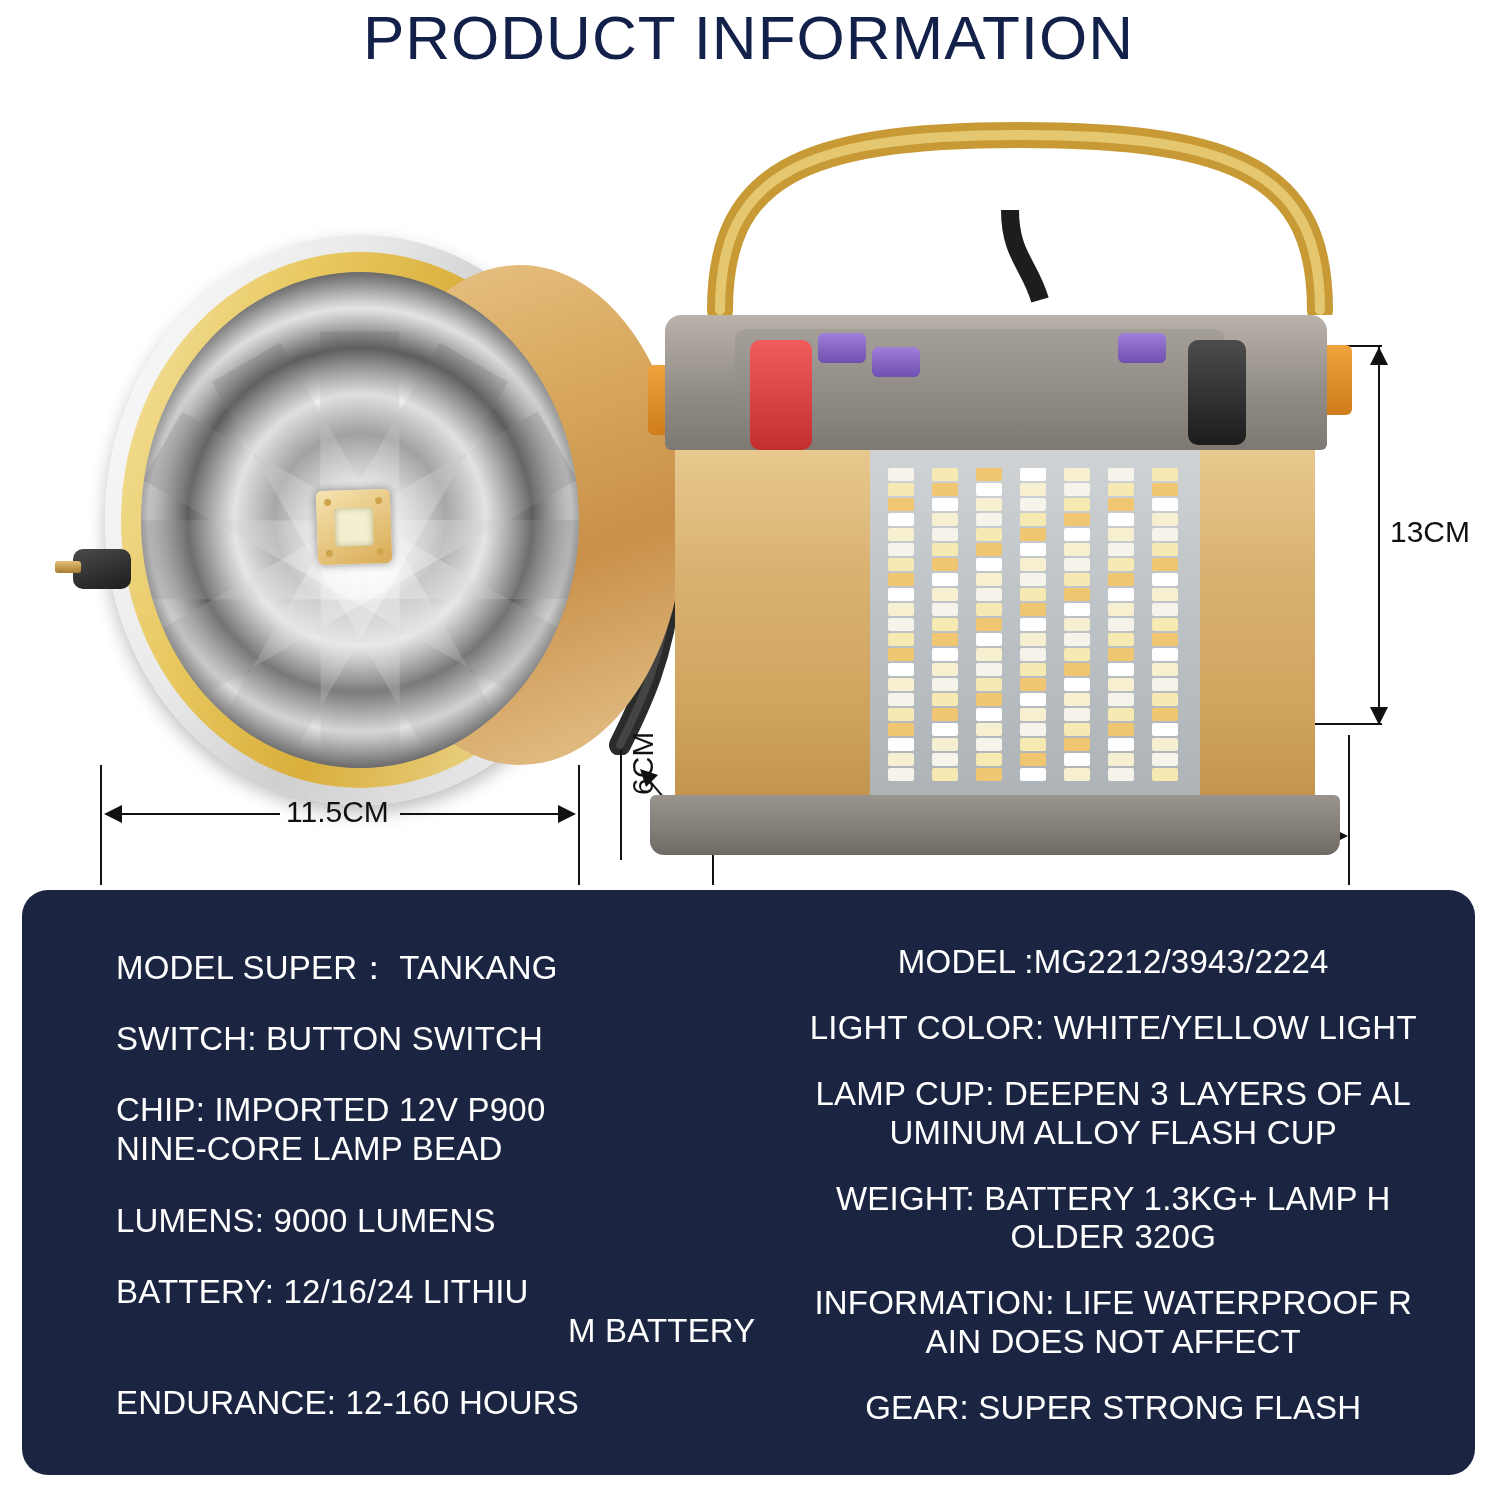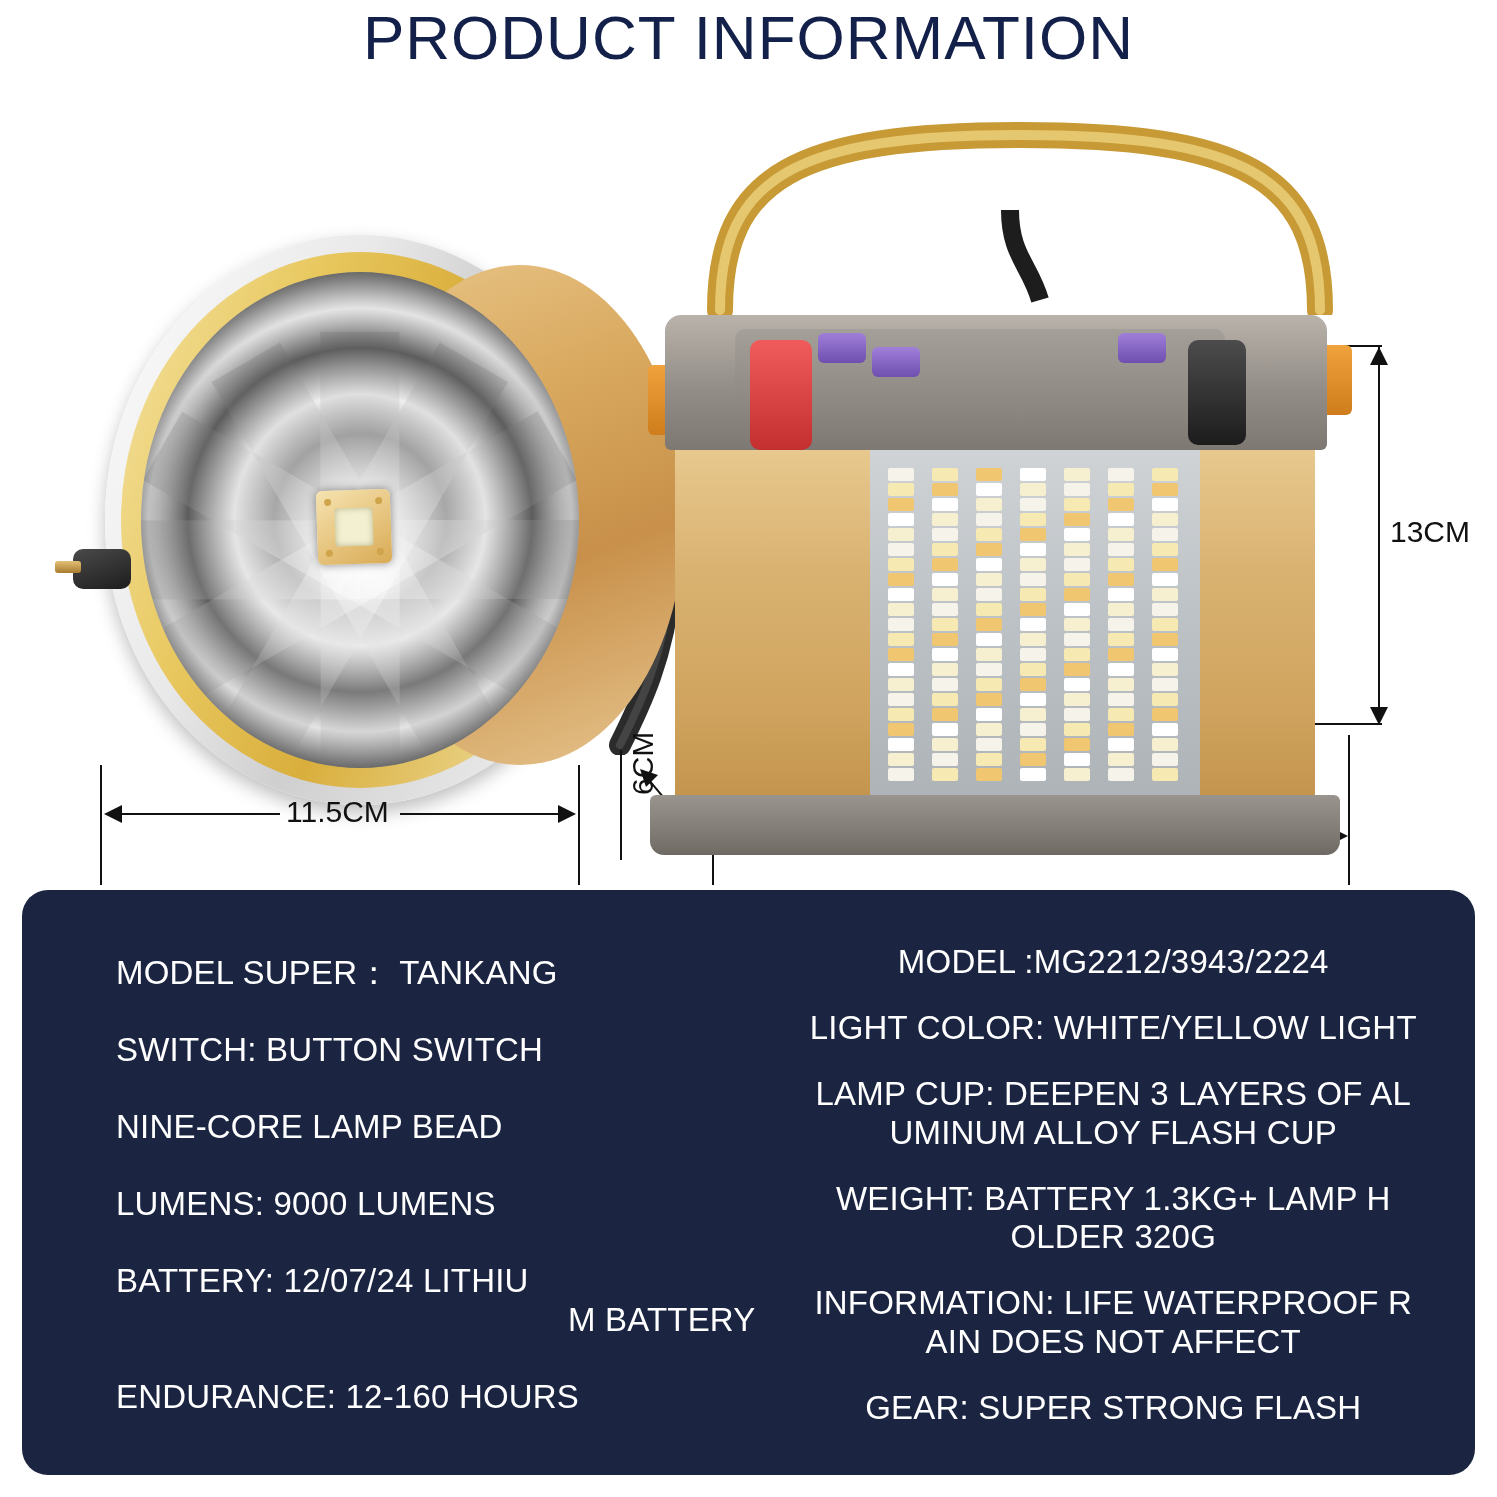--- a/index.html
+++ b/index.html
@@ -601,25 +601,26 @@
     <div class="dim-label" style="left:980px; top:722px;">11.2CM</div>
   </div>
 
 </div>
 
 <div class="spec-panel">
   <div class="spec-col left">
     <div class="spec-line">MODEL SUPER： TANKANG</div>
     <div class="spec-line">SWITCH: BUTTON SWITCH</div>
     <div>
+      <div class="spec-line">CHIP: IMPORTED 12V P900</div>
       <div class="spec-line">NINE-CORE LAMP BEAD</div>
     </div>
     <div class="spec-line">LUMENS: 9000 LUMENS</div>
     <div>
-      <div class="spec-line">BATTERY: 12/07/24 LITHIU</div>
+      <div class="spec-line">BATTERY: 12/16/24 LITHIU</div>
       <div class="spec-line wrap2">M BATTERY</div>
     </div>
     <div class="spec-line">ENDURANCE: 12-160 HOURS</div>
   </div>
 
   <div class="spec-col right">
     <div class="spec-line">MODEL :MG2212/3943/2224</div>
     <div class="spec-line">LIGHT COLOR: WHITE/YELLOW LIGHT</div>
     <div>
       <div class="spec-line">LAMP CUP: DEEPEN 3 LAYERS OF AL</div>

